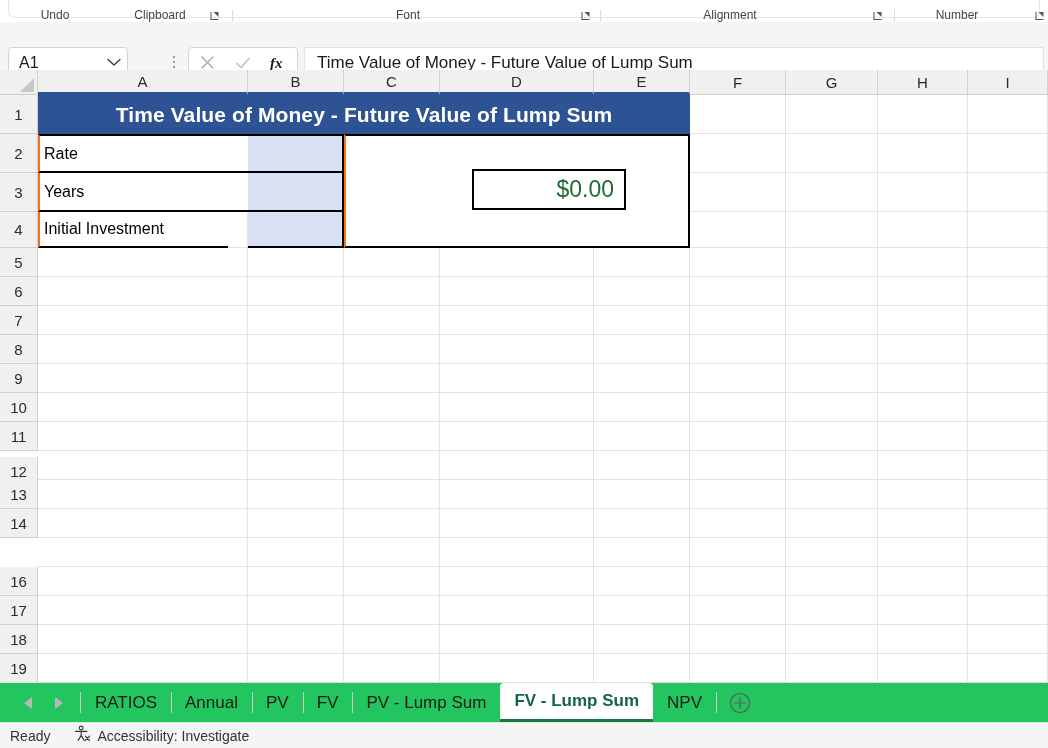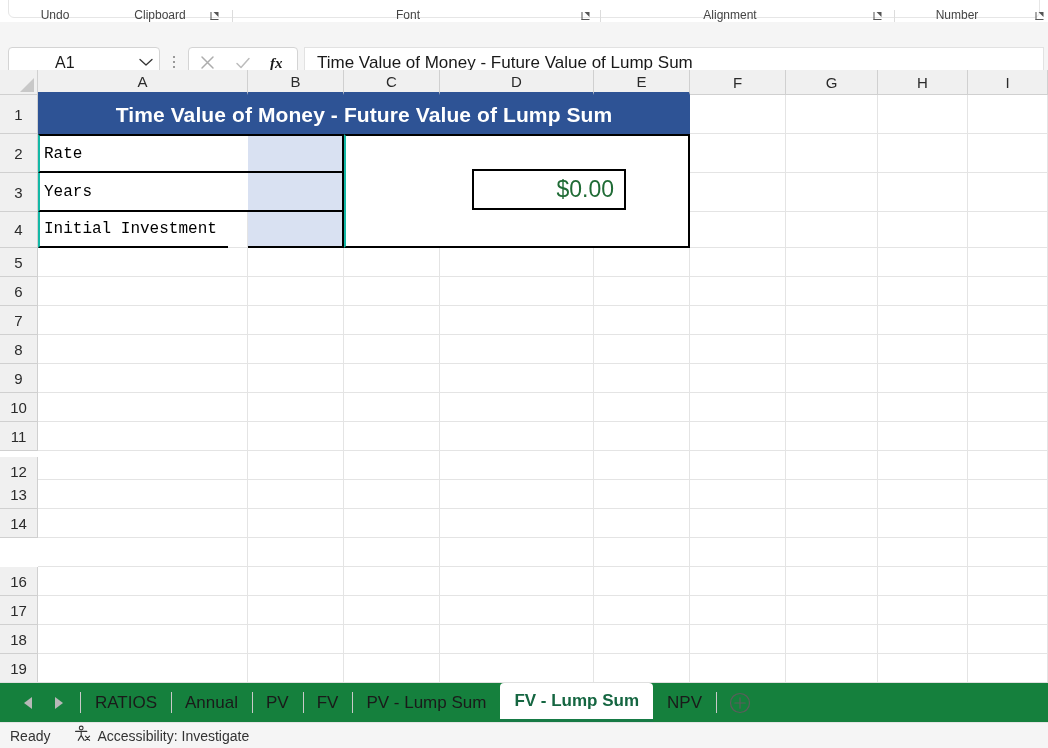--- a/index.html
+++ b/index.html
@@ -40,23 +40,23 @@
   .ribbon-sep {
     position: absolute; bottom: -2px; width: 1px; height: 14px; background: #dcdcdc;
   }
 
   
   #formula-row {
     position: absolute; left: 0; top: 22px; width: 1048px; height: 48px;
     background: #f5f5f5;
   }
   #name-box {
-    position: absolute; left: 8px; top: 25px; width: 152px; height: 31px;
+    position: absolute; left: 8px; top: 25px; width: 120px; height: 31px;
     background: #fff; border: 1px solid #d4d4d4; border-radius: 4px;
-    display: flex; align-items: center; padding-left: 36px;
+    display: flex; align-items: center;
   }
   #name-box-value {
     flex: 1; padding-left: 10px; font-size: 16px; color: #1a1a1a;
     overflow: hidden; white-space: nowrap;
   }
   #name-box-chevron {
     width: 26px; height: 100%; display: flex; align-items: center; justify-content: center;
   }
   #name-box-chevron svg { display: block; }
 
@@ -137,36 +137,36 @@
     background: #2e5395; color: #ffffff;
     justify-content: center;
     font-size: 21px; font-weight: bold;
     letter-spacing: 0.1px;
   }
   .label-cell { padding-left: 4px; background: #ffffff; }
   .input-cell { background: #d9e1f2; }
 
   .blk-top    { border-top: 2px solid #000; }
   .blk-bottom { border-bottom: 2px solid #000; }
-  .blk-left   { border-left: 2px solid #14b8a6; font-family: Liberation Mono, monospace; }
+  .blk-left   { border-left: 2px solid #f97316; }
   .blk-right  { border-right: 2px solid #000; }
 
   #result-outer { background: #ffffff; }
   #result-box {
     position: absolute;
     border: 2px solid #000; background: #ffffff;
     display: flex; align-items: center; justify-content: flex-end;
     padding-right: 10px;
     font-size: 23px; color: #1f6b35;
   }
 
   
   #tab-bar {
     position: absolute; left: 0; top: 682px; width: 1048px; height: 40px;
-    background: #15803d; border-top: 1px solid #e0e0e0;
+    background: #22c55e; border-top: 1px solid #e0e0e0;
     display: flex; align-items: stretch;
   }
   #tab-nav { display: flex; align-items: center; gap: 18px; padding: 0 16px 0 22px; }
   .nav-arrow { width: 12px; height: 14px; display: flex; align-items: center; justify-content: center; }
   #tab-nav-divider { width: 1px; margin: 9px 0; background: #c9c9c9; }
   #tab-strip { display: flex; align-items: stretch; }
   .sheet-tab {
     position: relative;
     display: flex; align-items: center;
     padding: 0 14px;

